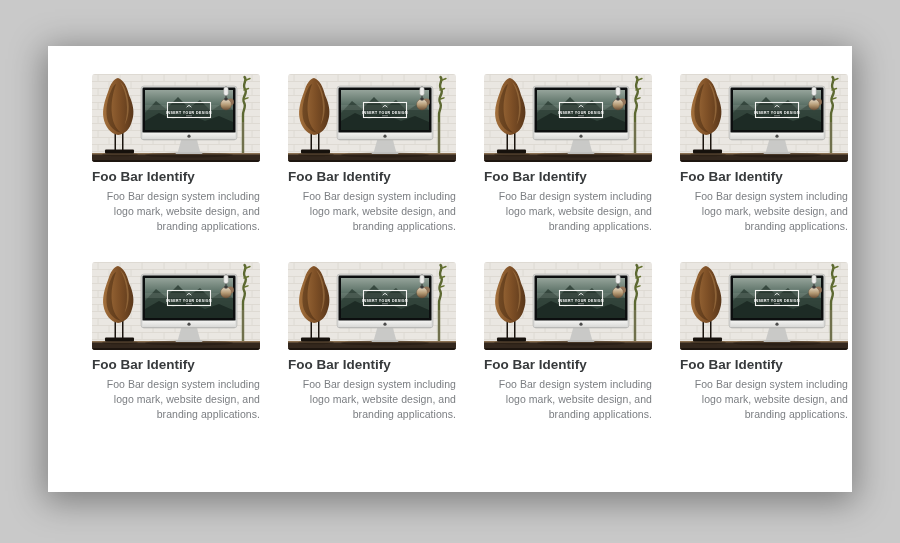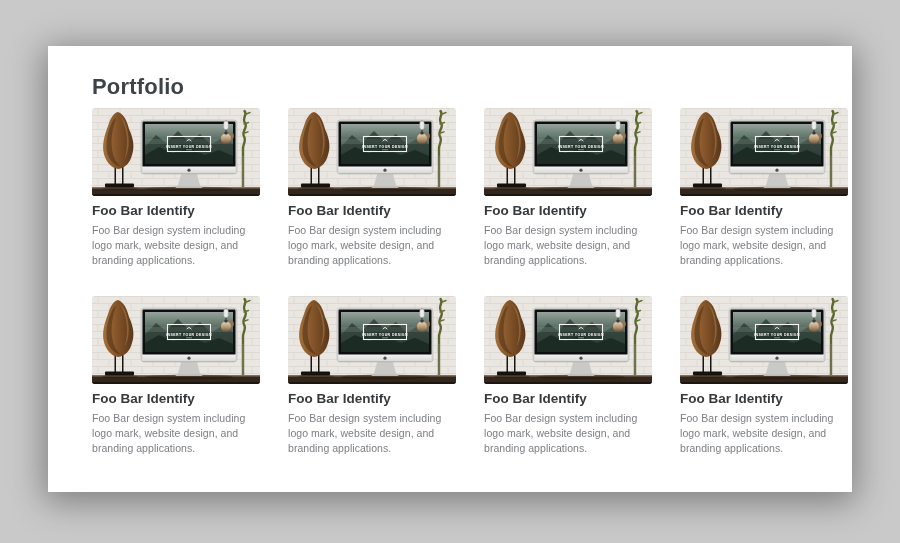--- a/index.html
+++ b/index.html
@@ -53,20 +53,21 @@
     line-height: 16px;
     font-weight: 700;
     color: #373a3c;
   }
   .item-desc {
     margin: 4px 0 0 0;
     font-size: 10.5px;
     line-height: 15px;
     color: #7b7e82;
     letter-spacing: 0.05px;
+    text-align: right;
   }
 </style>
 </head>
 <body>
 
 <svg width="0" height="0" style="position:absolute" aria-hidden="true">
   <defs>
     <linearGradient id="lg-screen" x1="0" y1="0" x2="0" y2="1">
       <stop offset="0" stop-color="#95a39a"></stop>
       <stop offset="0.35" stop-color="#5d7268"></stop>
@@ -89,21 +90,20 @@
     </linearGradient>
     <pattern id="bricks" width="22" height="14" patternUnits="userSpaceOnUse">
       <rect width="22" height="14" fill="#eae7e2"></rect>
       <path d="M0,0.5 H22 M0,7.5 H22" stroke="#ddd8d1" stroke-width="0.9" fill="none"></path>
       <path d="M6,0 V7 M17,7.5 V14" stroke="#ddd8d1" stroke-width="0.9" fill="none"></path>
     </pattern>
   </defs>
 </svg>
 
 <main class="panel">
-  <h1 class="page-title">Portfolio</h1>
   <div class="grid">
   <article class="item">
     <div class="thumb">
       <svg viewBox="0 0 168 88" preserveAspectRatio="none">
 
         <rect x="0" y="0" width="168" height="88" fill="url(#bricks)"></rect>
 
         <g>
           <path d="M152.5,3 C156,6 149.5,10.5 153,15 C156.5,19 149,23.5 152,28.5 C155,33 150,37 151,42 L151,83" fill="none" stroke="#5c6831" stroke-width="2.4" stroke-linecap="round"></path>
           <path d="M151,48 L151,83" fill="none" stroke="#70704c" stroke-width="2"></path>

